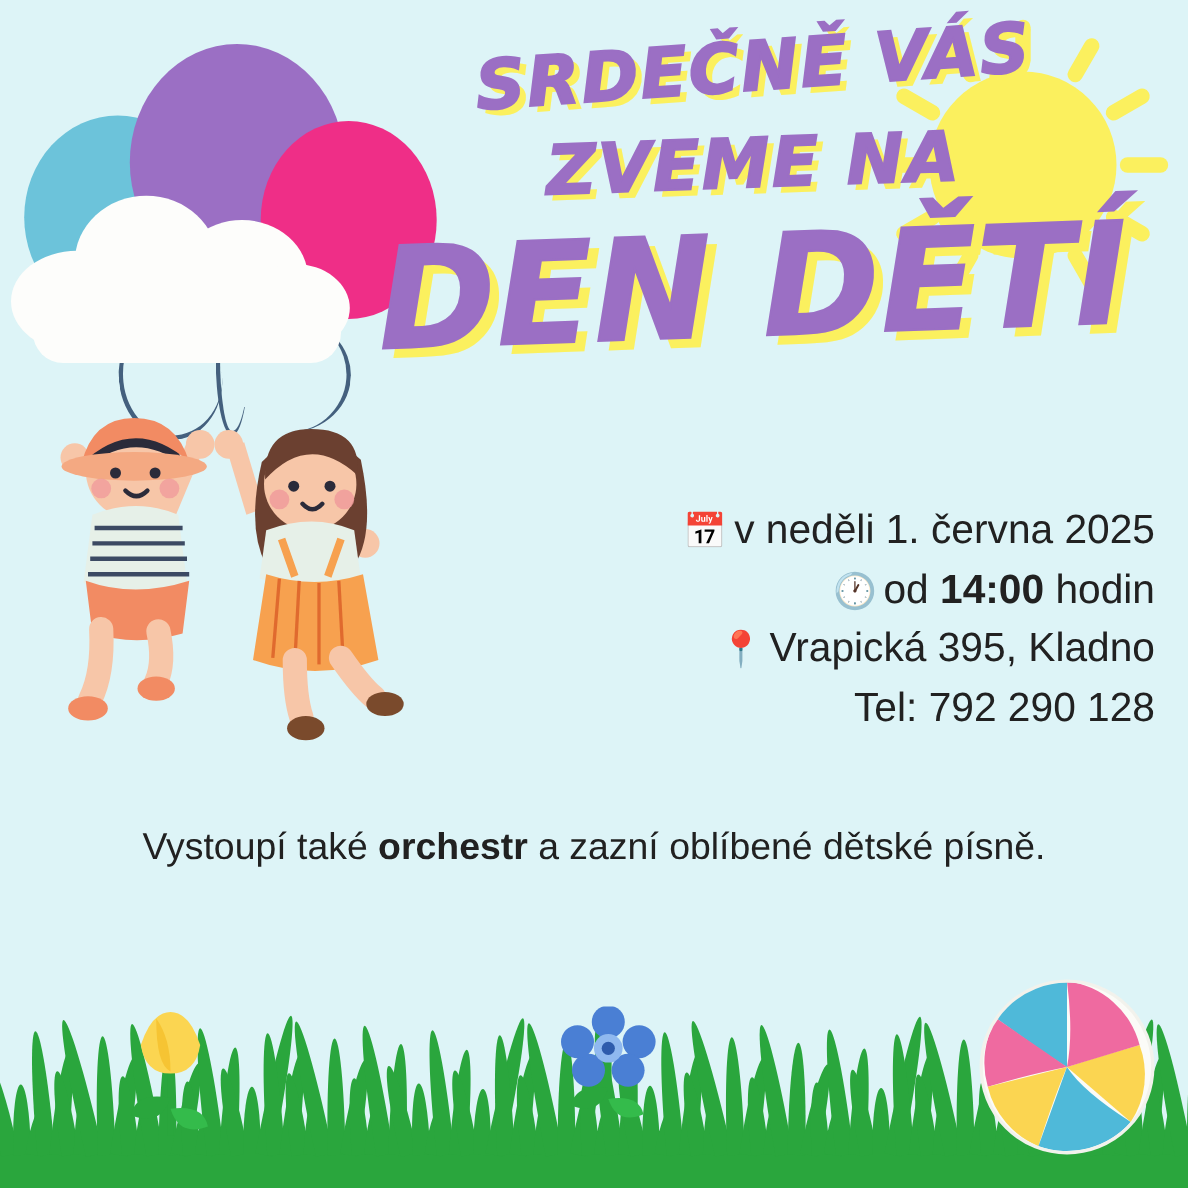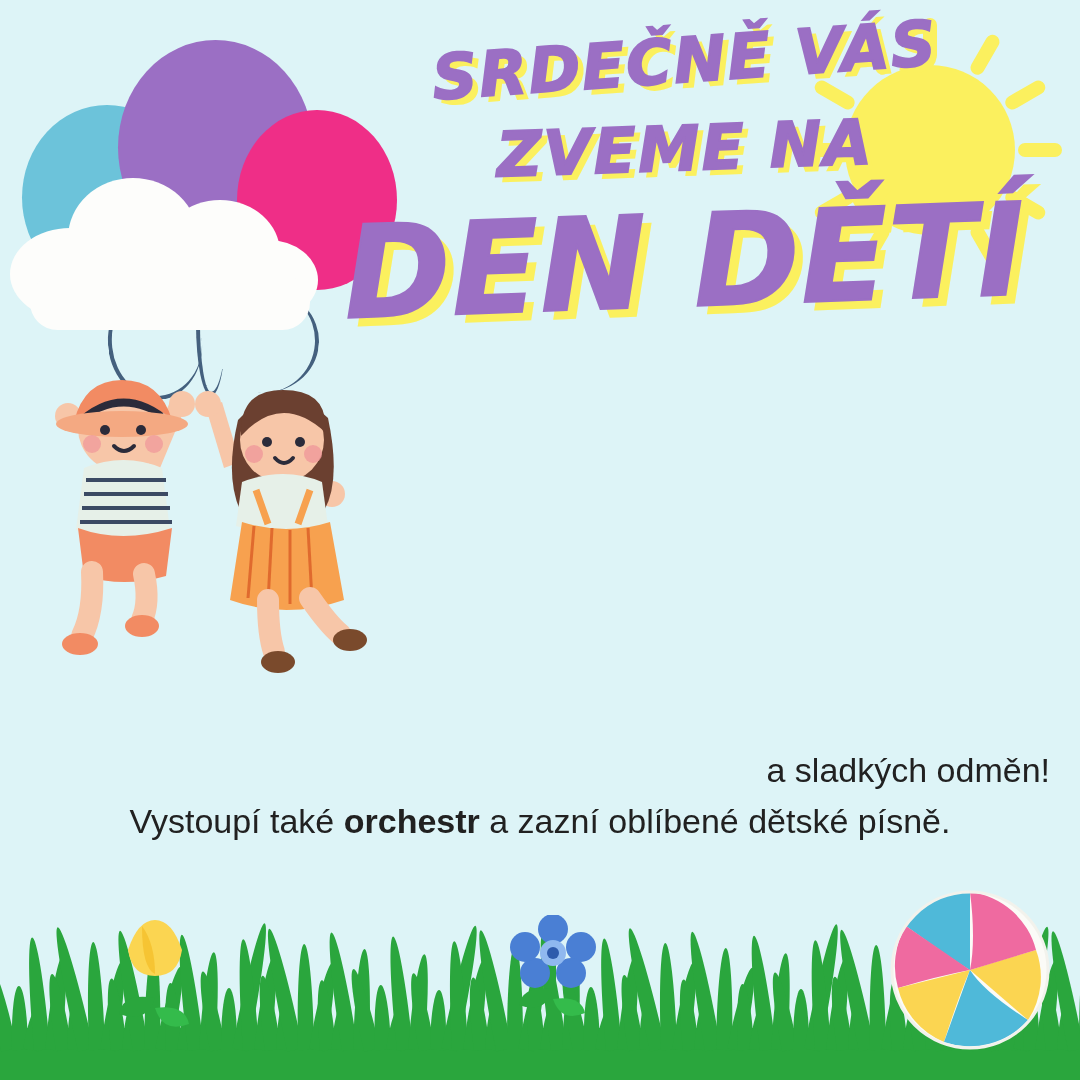--- a/index.html
+++ b/index.html
@@ -297,23 +297,38 @@
       <ellipse cx="340" cy="290" rx="17" ry="11" fill="#7a4a2c"></ellipse>
     </g>
   </svg>
 
   <div class="headline">
     <div class="hl-line hl-1">Srdečně Vás</div>
     <div class="hl-line hl-2">zveme na</div>
     <div class="hl-line hl-3">Den dětí</div>
   </div>
 
+  <div class="details">
+    <div class="row">
+      <span class="ico">📅</span><span>v neděli 1. června 2025</span>
+    </div>
+    <div class="row">
+      <span class="ico">🕐</span><span>od</span>
+      <b>14:00</b>
+      <span>hodin</span>
+    </div>
+    <div class="row">
+      <span class="ico">📍</span><span>Vrapická 395, Kladno</span>
+    </div>
+    <div class="row">
+      <span>Tel: 792 290 128</span>
+    </div>
+  </div>
 
   <div class="copy">
-    <div>a sladkých odměn!</div>
     <div class="last"><span>Vystoupí také </span><b>orchestr</b><span> a zazní oblíbené dětské písně.</span></div>
   </div>
 
   <div class="grass-band">
     <div class="grass-base"></div>
     <div id="blades">
         <span class="blade" style="left:-10px;height:15px;transform:rotate(-23deg);"></span>
         <span class="blade" style="left:1px;height:82px;transform:rotate(-12deg);"></span>
         <span class="blade" style="left:12px;height:64px;transform:rotate(-1deg);"></span>
         <span class="blade" style="left:23px;height:46px;transform:rotate(10deg);"></span>

